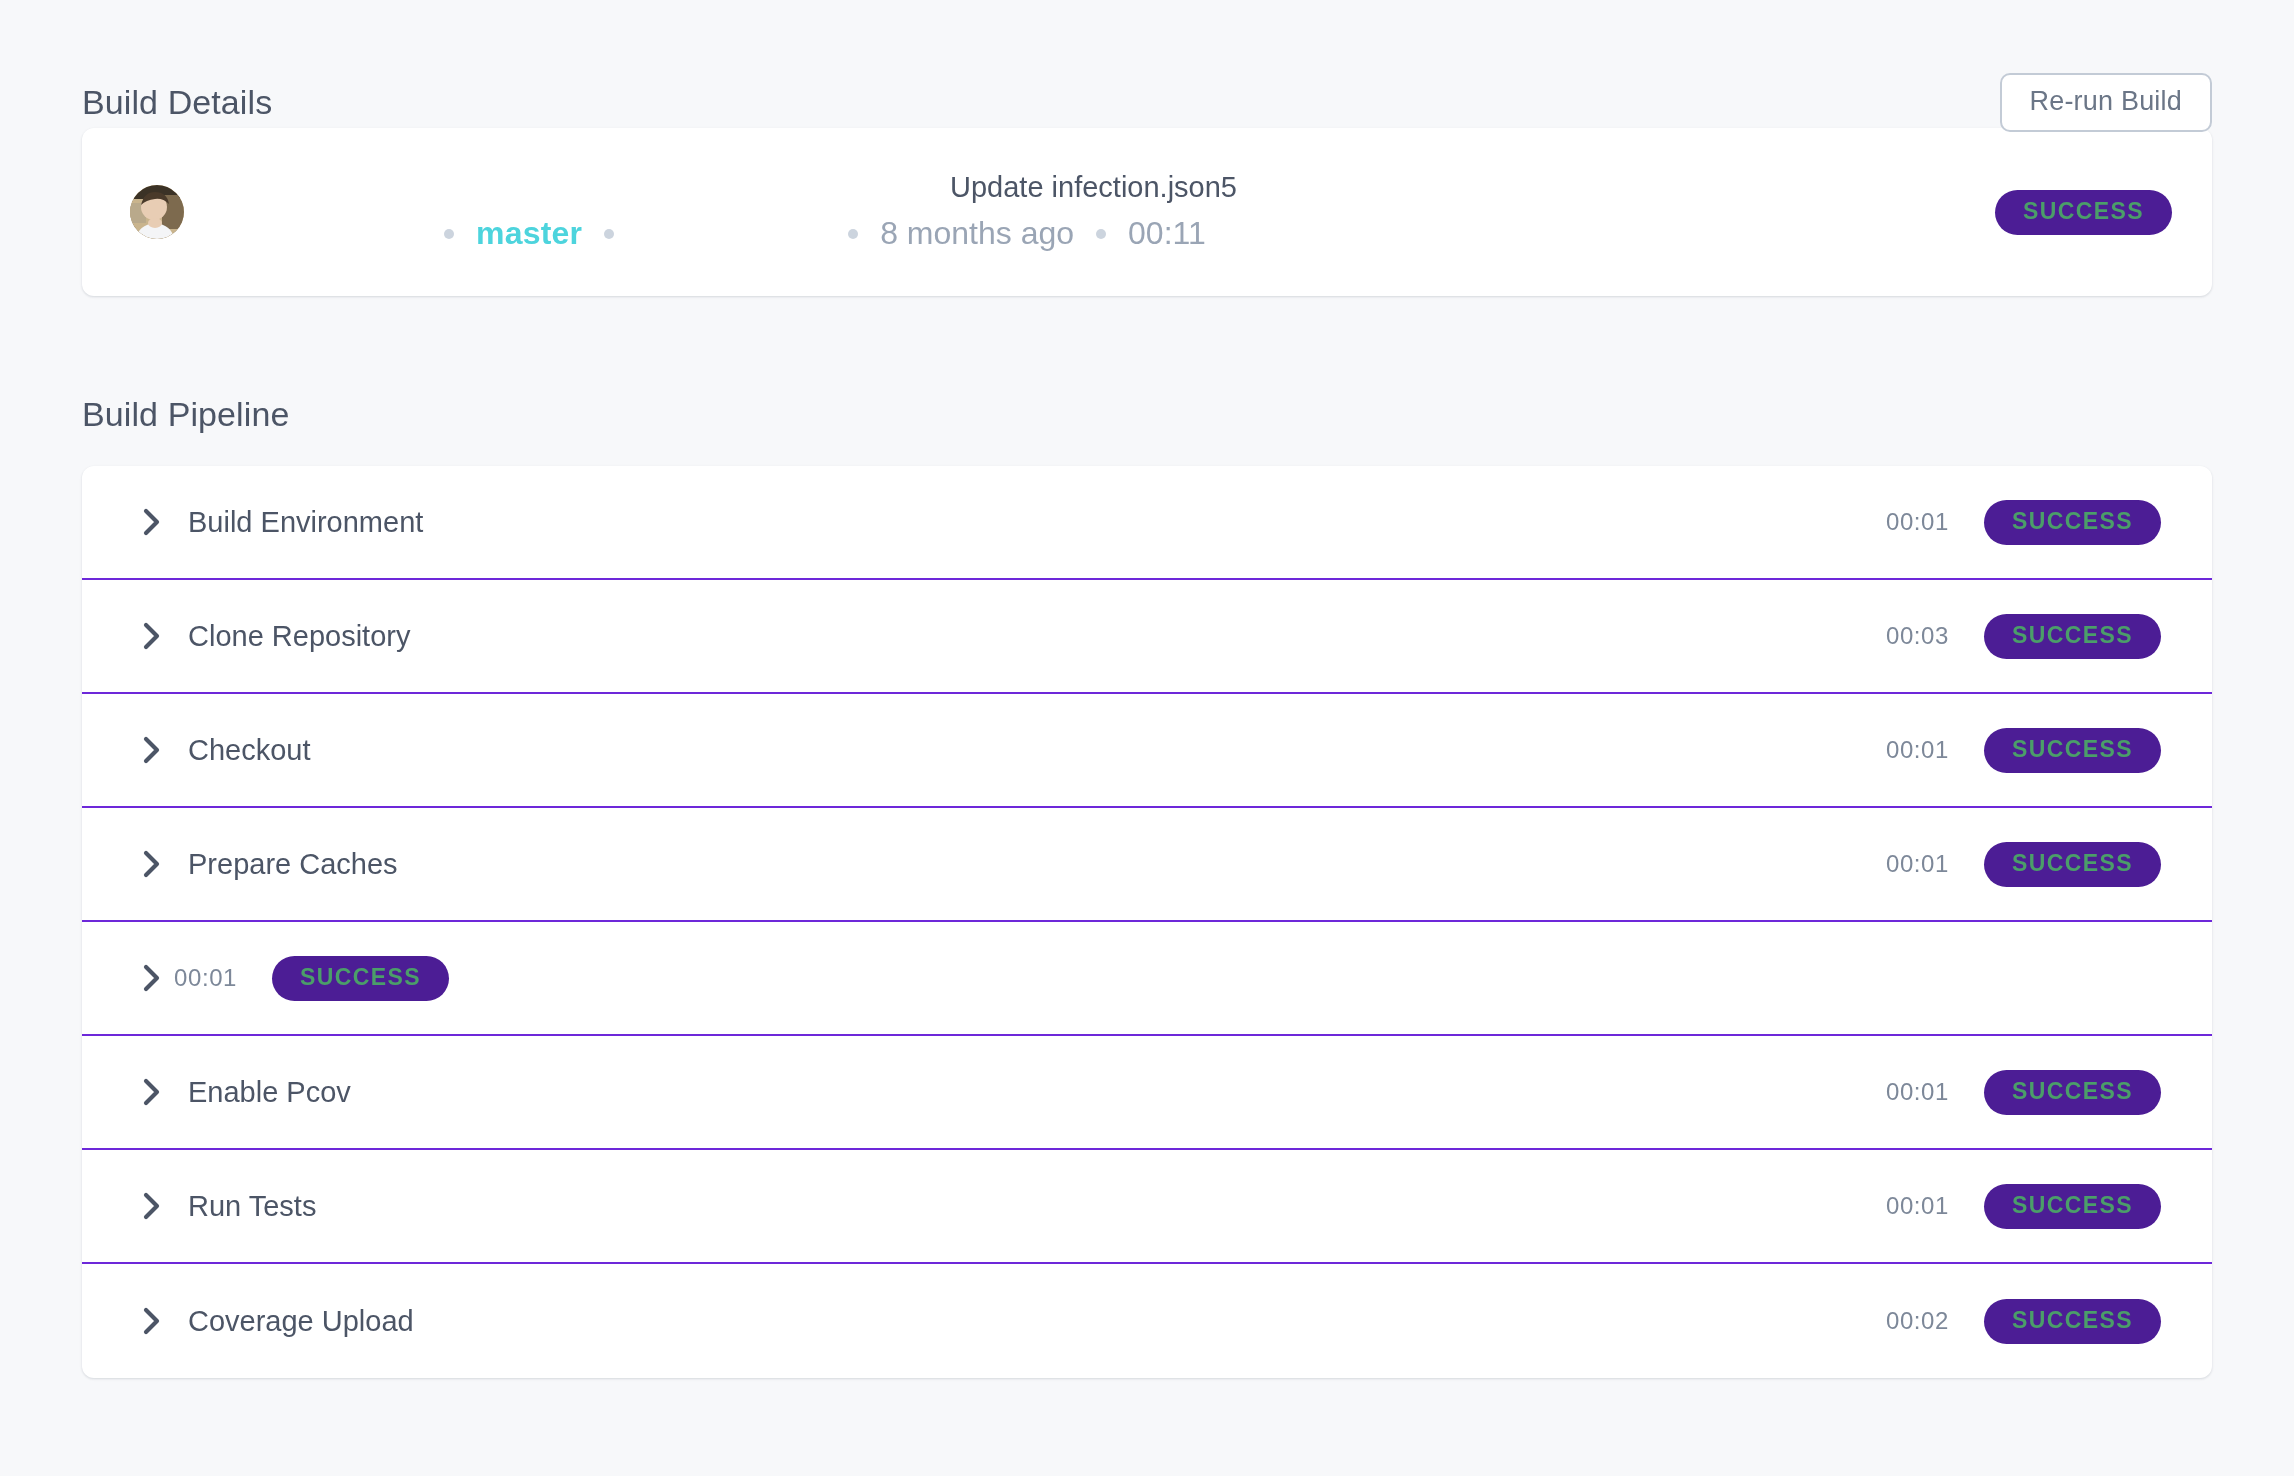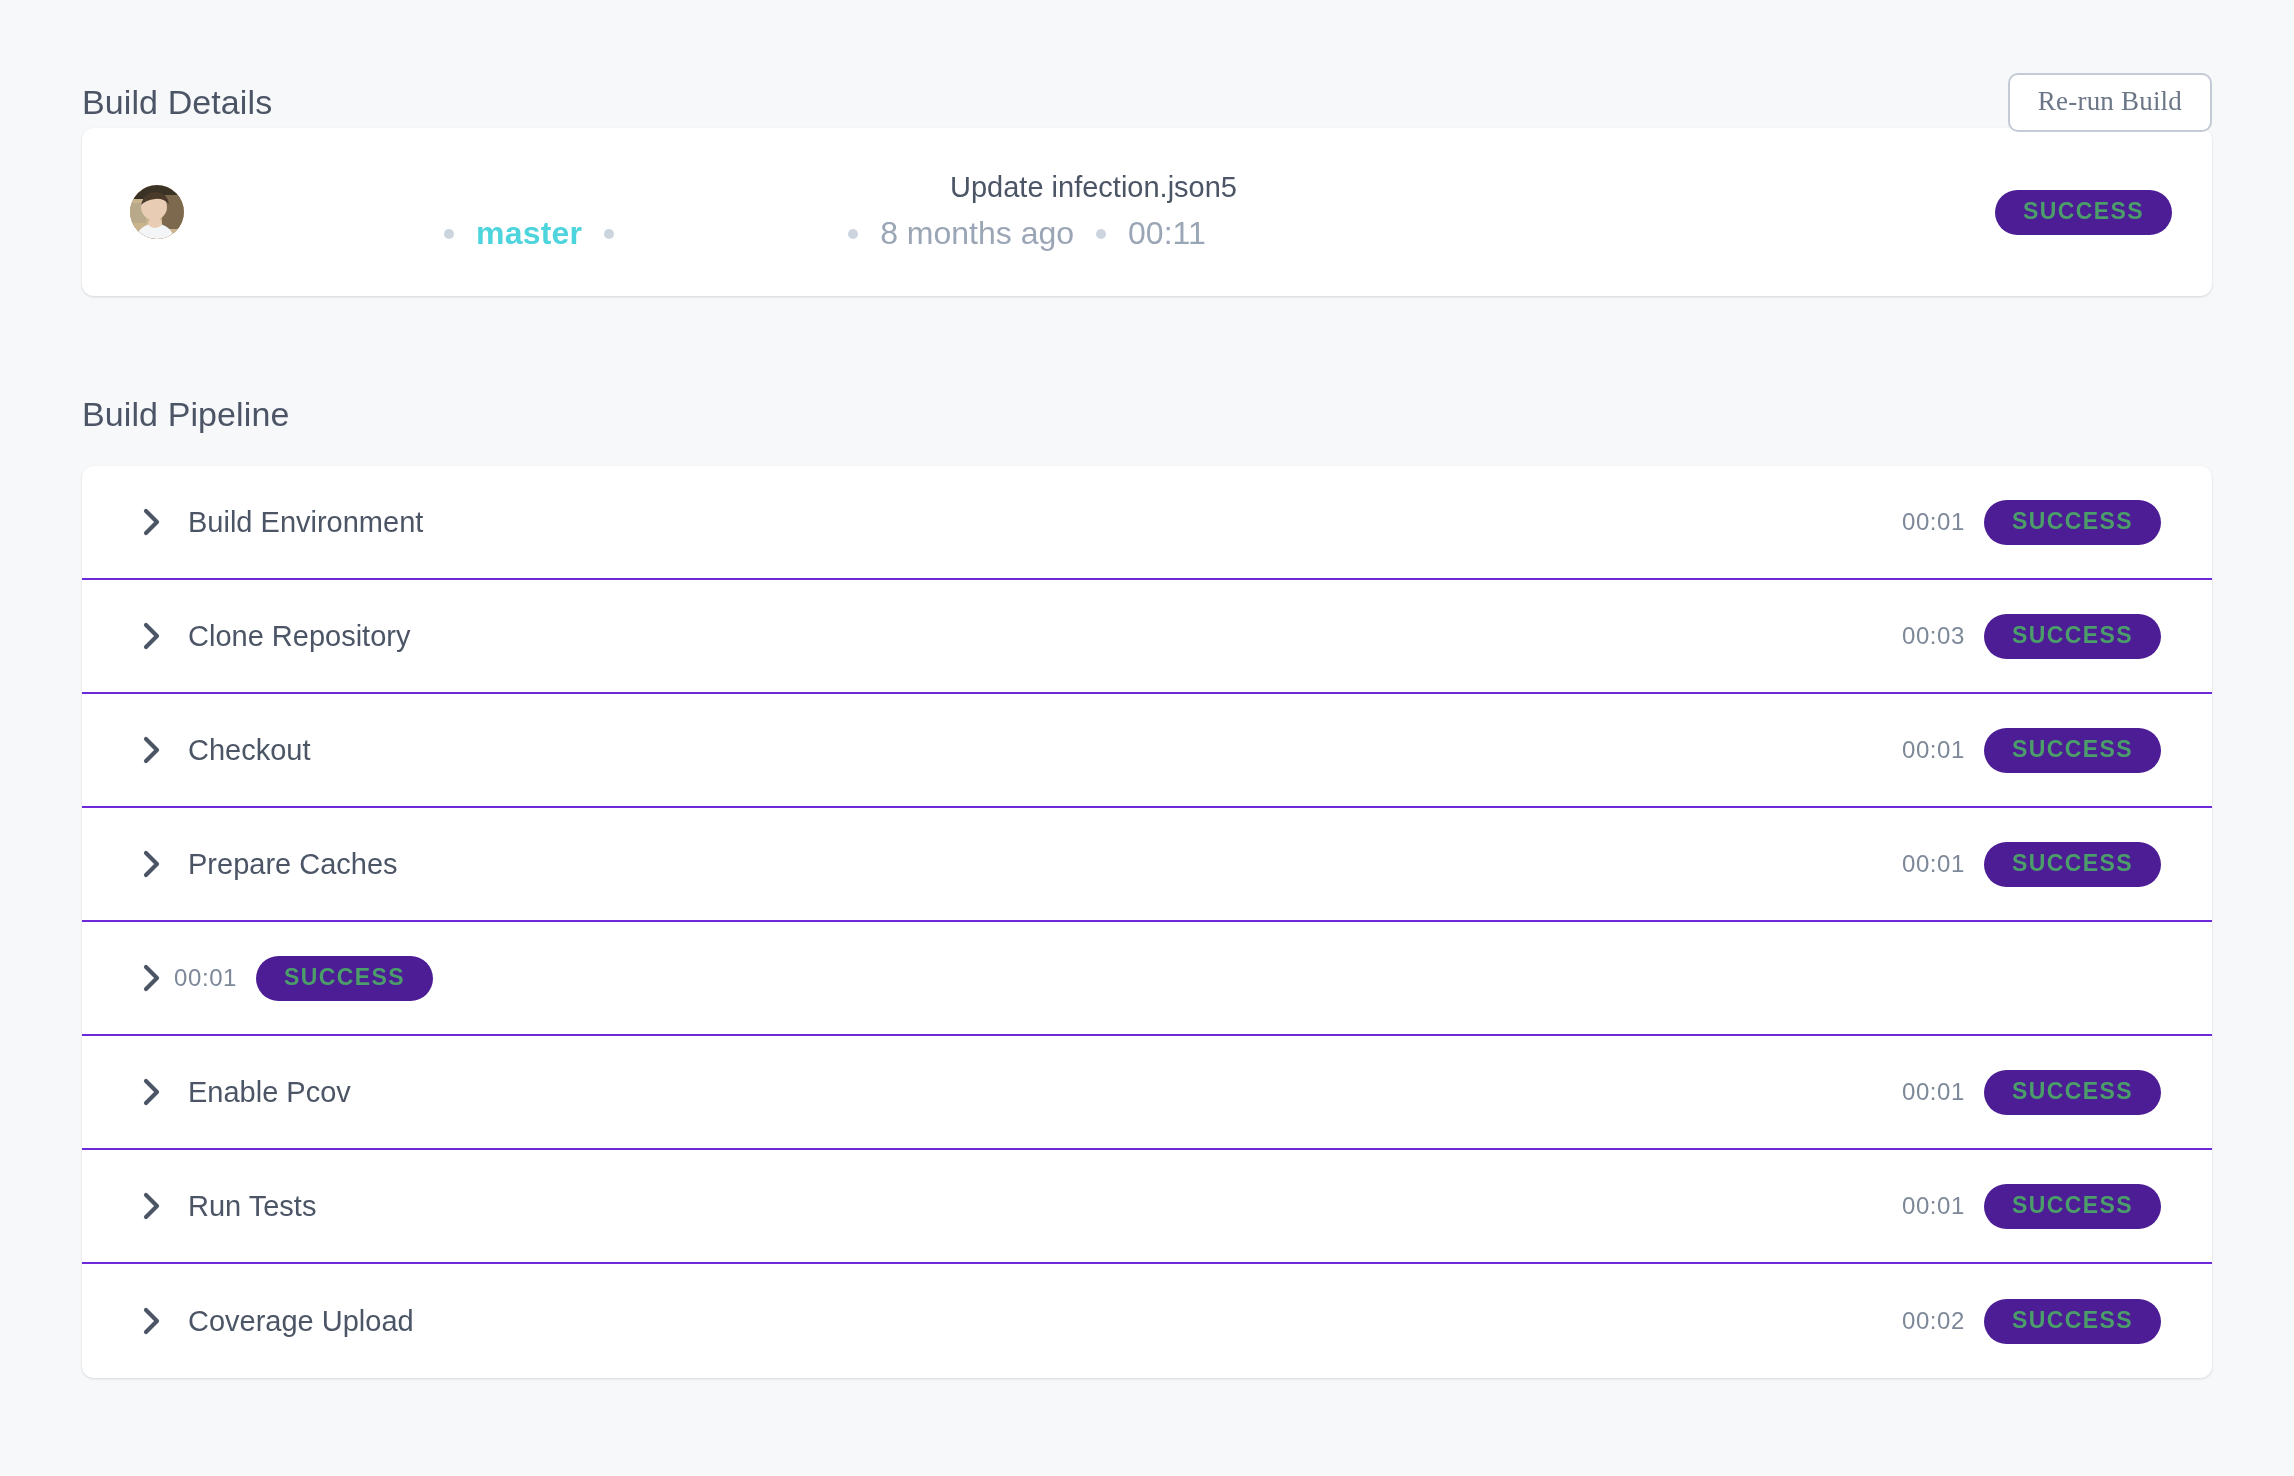--- a/index.html
+++ b/index.html
@@ -34,21 +34,21 @@
 
   .section-title {
     font-size: 34px;
     font-weight: 400;
     color: #4c5566;
     letter-spacing: 0.1px;
     line-height: 1;
   }
 
   .rerun-btn {
-    font-family: Liberation Serif, serif;
+    font-family: Liberation Sans, sans-serif;
     font-size: 27px;
     color: #6b7687;
     background: #ffffff;
     border: 2px solid #c3cbd6;
     border-radius: 10px;
     padding: 13px 28px 15px;
     cursor: pointer;
     line-height: 1;
     letter-spacing: 0.2px;
   }
@@ -169,21 +169,21 @@
     color: #4c5566;
     flex: 1 1 auto;
     line-height: 1.2;
     white-space: nowrap;
   }
 
   .stage-duration {
     font-size: 24px;
     color: #7d8899;
     letter-spacing: 0.6px;
-    margin-right: 19px;
+    margin-right: 35px;
     white-space: nowrap;
   }
 
   .badge-cell {
     width: 188px;
     display: flex;
     justify-content: flex-start;
   }
 </style>
 </head>

